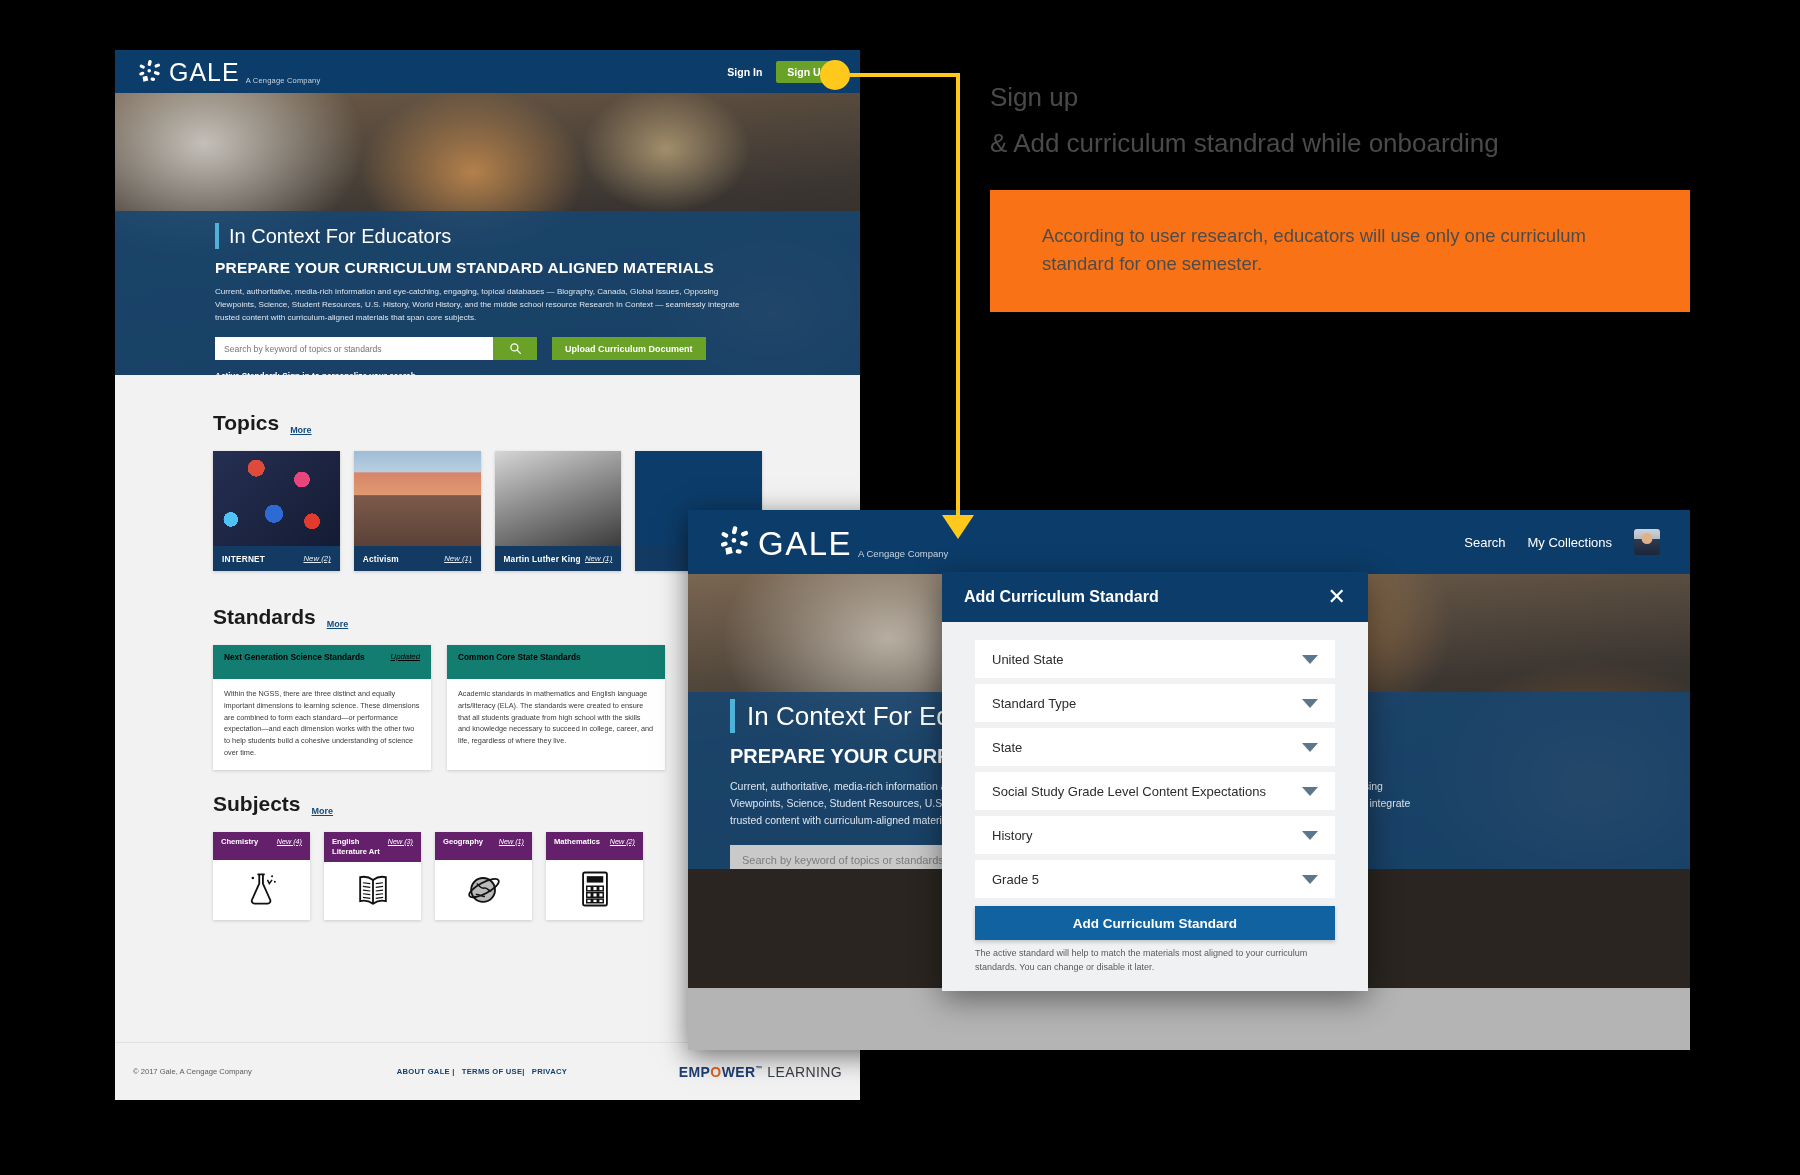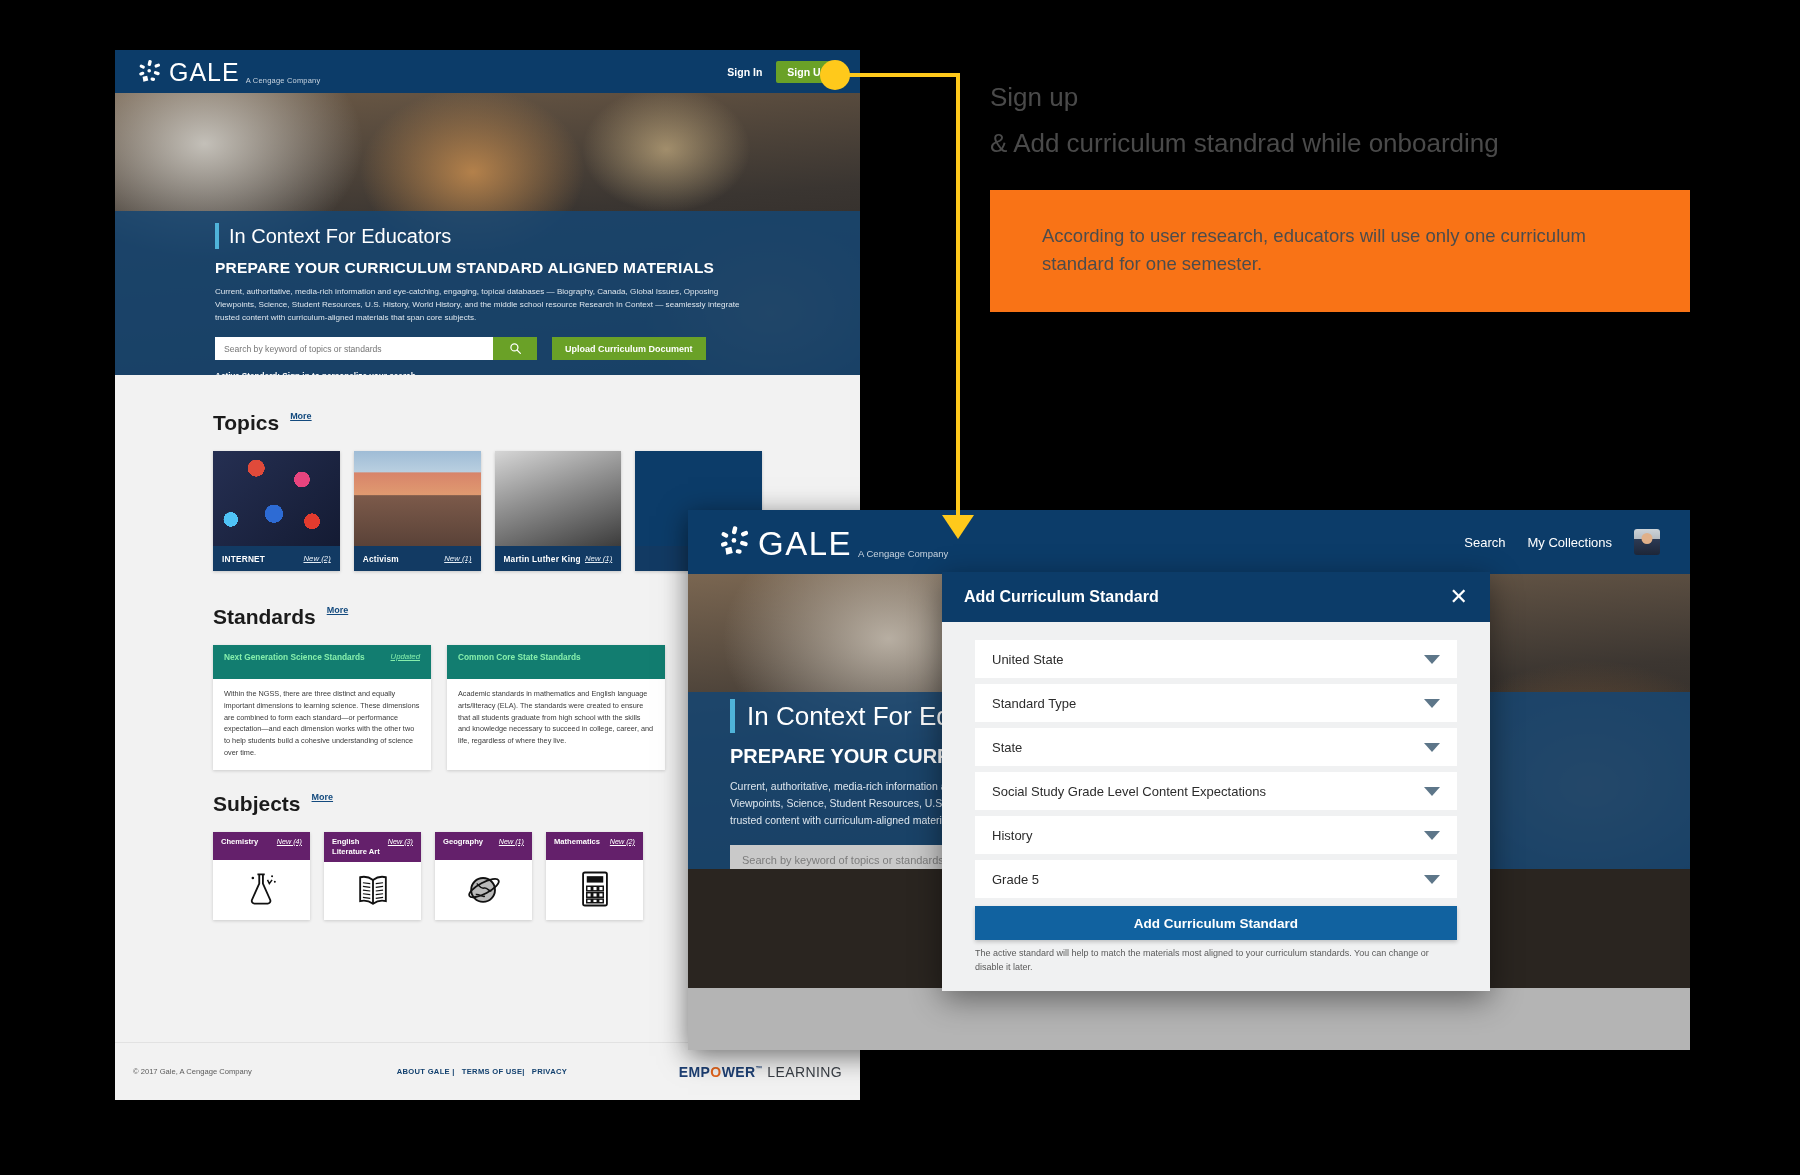--- a/index.html
+++ b/index.html
@@ -68,21 +68,21 @@
   }
   .hero-upload {
     margin-left: 15px; background: #6aa127; color: #fff; font-size: 9px; font-weight: 700;
     padding: 0 13px; height: 23px; display: flex; align-items: center;
   }
   .hero-active { color: #fff; font-size: 8.2px; font-weight: 700; margin-top: 12px; }
   .hero-active u { text-decoration: underline; }
 
   
   .sect { padding: 0 98px; }
-  .sect-head { display: flex; align-items: flex-start; gap: 11px; }
+  .sect-head { display: flex; align-items: flex-end; gap: 11px; }
   .sect-title { font-size: 21px; font-weight: 700; color: #1b1b1b; }
   .sect-more { font-size: 9px; font-weight: 700; color: #134a7e; text-decoration: underline; }
 
   .topic-row { display: flex; gap: 14px; margin-top: 16px; }
   .topic-card { width: 139px; background: #fff; box-shadow: 0 1px 3px rgba(0,0,0,.18); }
   .topic-img { height: 95px; background-size: cover; background-position: center; }
   .t1 { background:
       radial-gradient(circle 14px at 34% 18%, #e04a3a 60%, transparent 61%),
       radial-gradient(circle 13px at 70% 30%, #e8447e 60%, transparent 61%),
       radial-gradient(circle 15px at 48% 66%, #2d6bd4 60%, transparent 61%),
@@ -96,21 +96,21 @@
   .topic-bar {
     background: #123a63; color: #fff; height: 25px; display: flex; align-items: center;
     justify-content: space-between; padding: 0 9px;
   }
   .topic-name { font-size: 8.3px; font-weight: 700; letter-spacing: .2px; }
   .topic-new { font-size: 7.8px; font-style: italic; text-decoration: underline; color: #e6eef6; }
 
   .std-row { display: flex; gap: 16px; margin-top: 16px; }
   .std-card { width: 218px; background: #fff; box-shadow: 0 1px 3px rgba(0,0,0,.16); }
   .std-head {
-    background: #127d70; color: #86efac; padding: 7px 11px; display: flex;
+    background: #127d70; color: #000000; padding: 7px 11px; display: flex;
     align-items: flex-start; justify-content: space-between; gap: 8px; min-height: 34px;
   }
   .std-name { font-size: 8.3px; font-weight: 700; line-height: 1.35; }
   .std-tag { font-size: 7.8px; font-style: italic; text-decoration: underline; white-space: nowrap; }
   .std-body { padding: 9px 11px 11px; font-size: 7.3px; line-height: 1.62; color: #3a3a3a; }
 
   .subj-row { display: flex; gap: 14px; margin-top: 16px; }
   .subj-card { width: 97px; background: #fff; box-shadow: 0 1px 3px rgba(0,0,0,.16); }
   .subj-head {
     background: #64206b; color: #fff; padding: 5px 8px; display: flex;
@@ -173,21 +173,21 @@
   .fw-hsub { color:#fff; font-size: 20px; font-weight: 700; margin-top: 12px; }
   .fw-hbody { color:#dde6ee; font-size: 10.5px; line-height: 1.62; margin-top: 10px; width: 690px; }
   .fw-searchrow { display:flex; margin-top: 16px; }
   .fw-input { width: 360px; height: 30px; background: #c9c9c9; color:#7c7c7c; font-size: 11px; display:flex; align-items:center; padding: 0 12px;}
   .fw-searchbtn { width: 56px; height: 30px; background: #6aa127; display:flex; align-items:center; justify-content:center;}
   .fw-upload { margin-left: 20px; background:#6aa127; color:#fff; font-size:11.5px; font-weight:700; height:30px; display:flex; align-items:center; padding: 0 17px;}
   .fw-bottom { position:absolute; left:0; bottom:0; width:100%; height:62px; background:#b4b4b4;}
 
   
   .modal {
-    position: absolute; left: 942px; top: 572px; width: 548px;
+    position: absolute; left: 942px; top: 572px; width: 426px;
     background: #f0f1f2; box-shadow: 0 8px 30px rgba(0,0,0,.45); z-index: 40;
   }
   .modal-head {
     background: #0c3c69; color: #fff; height: 50px; display: flex; align-items: center;
     padding: 0 22px; justify-content: space-between;
   }
   .modal-title { font-size: 16px; font-weight: 700; }
   .modal-close { font-size: 22px; line-height: 1; font-weight: 300; color: #fff; }
   .modal-body { padding: 18px 33px 0; }
   .mselect {

